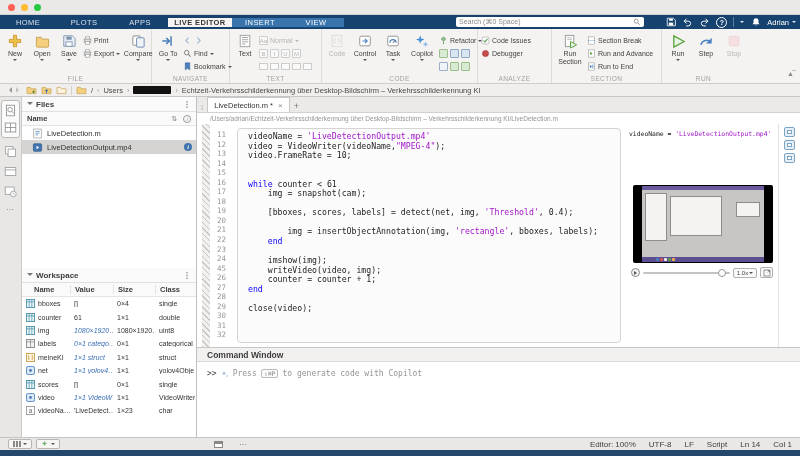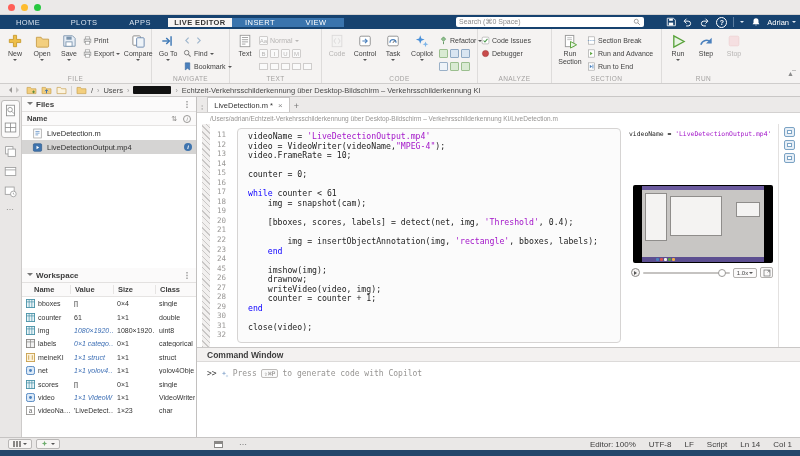--- a/index.html
+++ b/index.html
@@ -757,32 +757,30 @@
             <div class="ln">29</div>
             <div class="ln">30</div>
             <div class="ln">31</div>
             <div class="ln">32</div>
           </div>
         <div class="codeblock" id="code-lines">
             <div class="cl"><span class="tk-plain">videoName = </span><span class="tk-string">'LiveDetectionOutput.mp4'</span></div>
             <div class="cl"><span class="tk-plain">video = VideoWriter(videoName,</span><span class="tk-string">"MPEG-4"</span><span class="tk-plain">);</span></div>
             <div class="cl"><span class="tk-plain">video.FrameRate = 10;</span></div>
             <div class="cl">&nbsp;</div>
-            <div class="cl"><span class="tk-plain">counter = 0;</span></div>
             <div class="cl">&nbsp;</div>
             <div class="cl"><span class="tk-keyword">while</span><span class="tk-plain"> counter &lt; 61</span></div>
             <div class="cl"><span class="tk-plain">    img = snapshot(cam);</span></div>
             <div class="cl">&nbsp;</div>
             <div class="cl"><span class="tk-plain">    [bboxes, scores, labels] = detect(net, img, </span><span class="tk-string">'Threshold'</span><span class="tk-plain">, 0.4);</span></div>
             <div class="cl">&nbsp;</div>
             <div class="cl"><span class="tk-plain">        img = insertObjectAnnotation(img, </span><span class="tk-string">'rectangle'</span><span class="tk-plain">, bboxes, labels);</span></div>
             <div class="cl"><span class="tk-plain">    </span><span class="tk-keyword">end</span></div>
             <div class="cl">&nbsp;</div>
             <div class="cl"><span class="tk-plain">    imshow(img);</span></div>
-            <div class="cl"><span class="tk-plain">    drawnow;</span></div>
             <div class="cl"><span class="tk-plain">    writeVideo(video, img);</span></div>
             <div class="cl"><span class="tk-plain">    counter = counter + 1;</span></div>
             <div class="cl"><span class="tk-keyword">end</span></div>
             <div class="cl">&nbsp;</div>
             <div class="cl"><span class="tk-plain">close(video);</span></div>
           </div>
 
         <div class="outpanel">
           <div class="outline-text" id="output-line"><span class="tk-plain">videoName = </span><span class="tk-string">'LiveDetectionOutput.mp4'</span></div>
           <div class="player">

